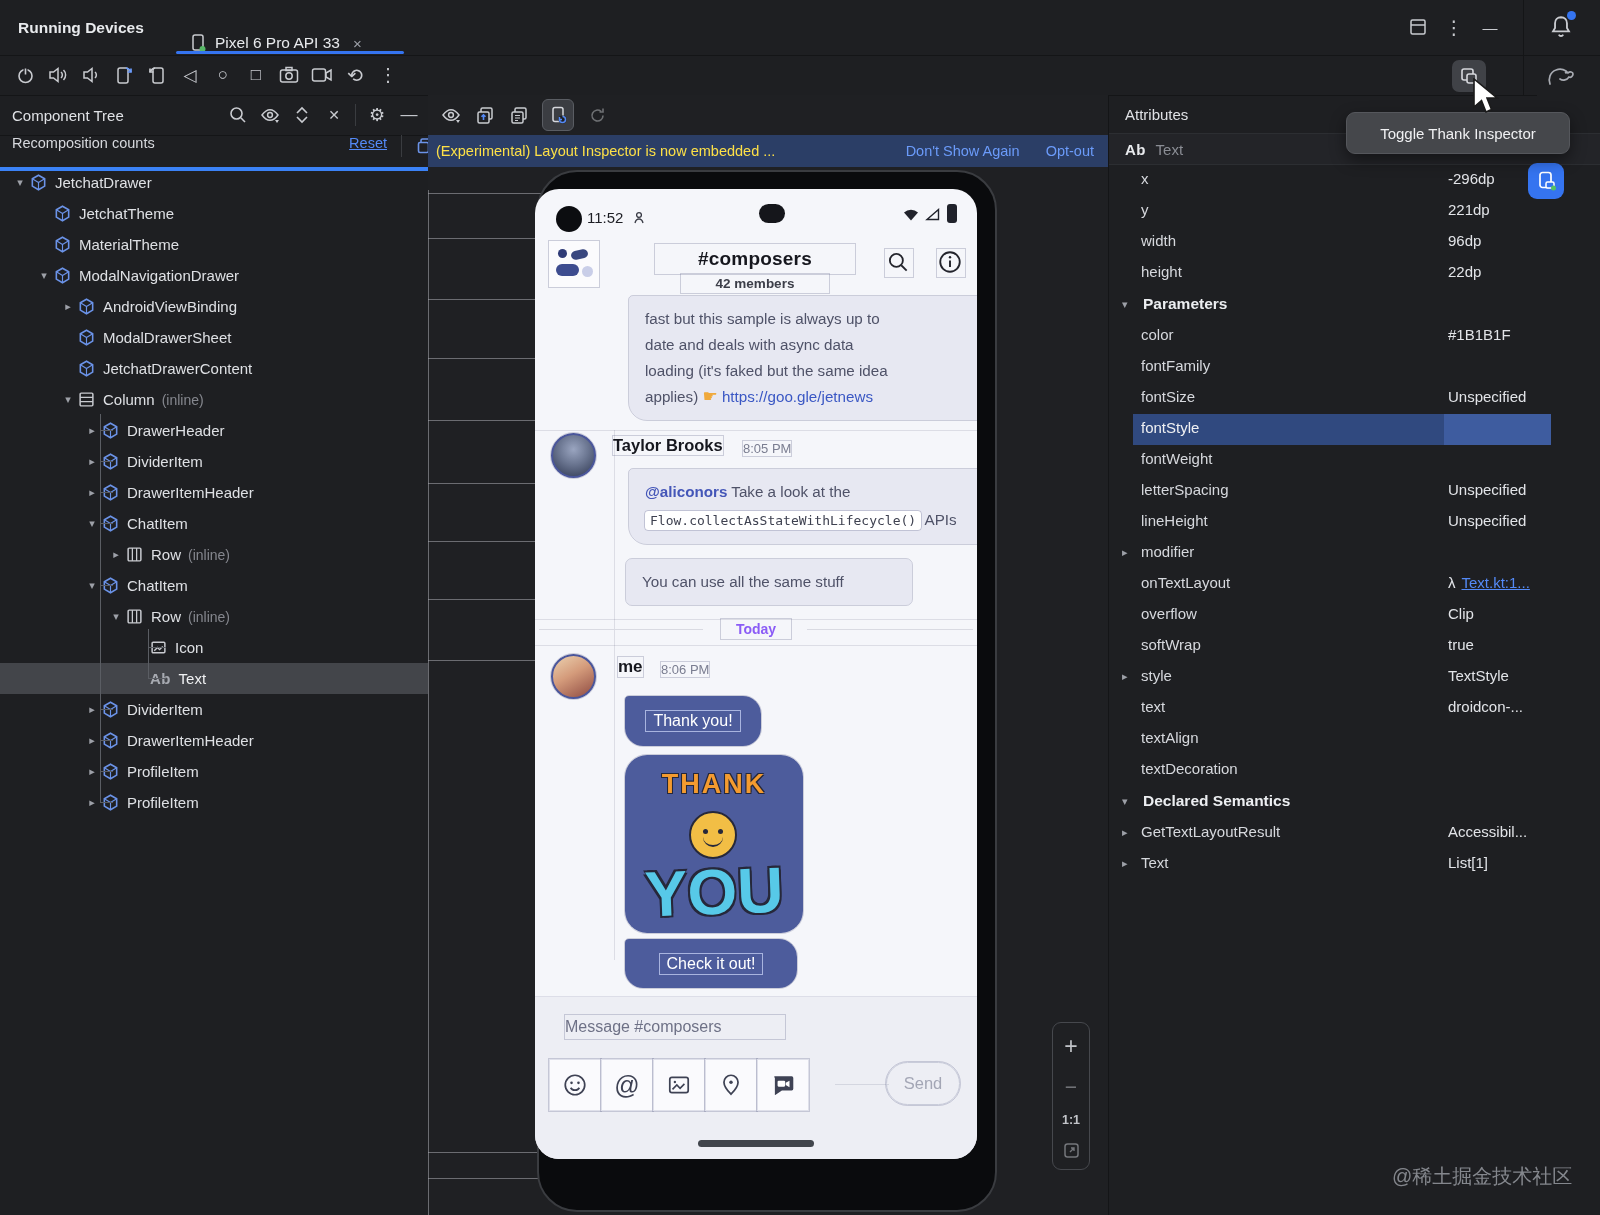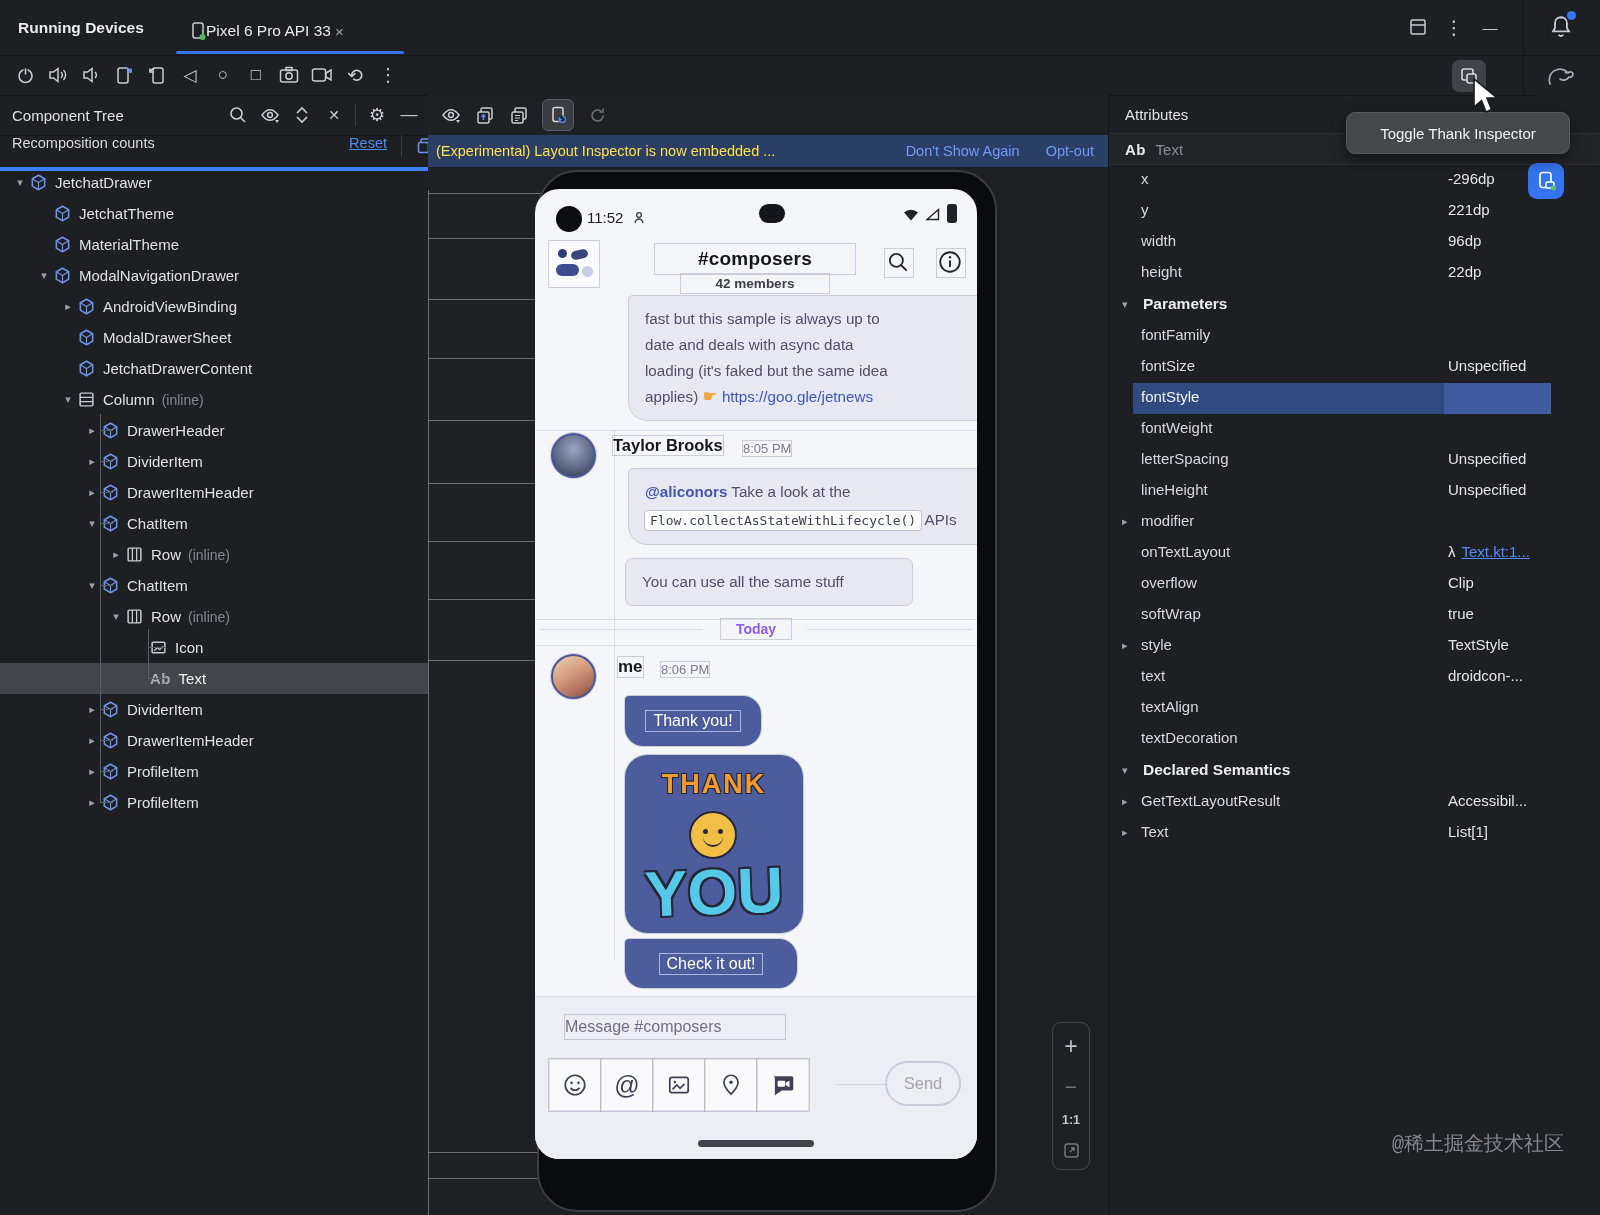--- a/index.html
+++ b/index.html
@@ -3,21 +3,21 @@
 <meta charset="utf-8">
 <style>
   html,body{margin:0;padding:0}
   body{width:1600px;height:1215px;background:#1E1F22;font-family:"Liberation Sans","DejaVu Sans",sans-serif;
        color:#DFE1E5;overflow:hidden;position:relative;font-size:15px}
   .abs{position:absolute}
   svg{display:block}
   
   #topbar{position:absolute;left:0;top:0;width:1600px;height:55px;border-bottom:1px solid #141517;display:flex;align-items:center}
   #win-title{font-weight:700;font-size:15.5px;margin-left:18px;color:#E8EAED}
-  #tab{position:absolute;left:176px;top:4px;height:54px;display:flex;align-items:center;padding:0 14px}
+  #tab{position:absolute;left:176px;top:16px;height:54px;display:flex;align-items:center;gap:9px;padding:0 14px}
   #tab .lbl{font-size:15.5px;color:#E8EAED}
   #tab .x{color:#9DA0A8;font-size:15px;margin-left:4px}
   #tab-underline{position:absolute;left:176px;top:51px;width:228px;height:3px;background:#3574F0;border-radius:2px}
   .winbtn{width:28px;height:28px;display:flex;align-items:center;justify-content:center;color:#C9CBD0}
   #topbar-right{position:absolute;right:96px;top:13px;display:flex;gap:8px}
   #farcol{position:absolute;right:0;top:0;width:76px;height:95px;border-left:1px solid #141517}
   
   #devbar{position:absolute;left:0;top:55px;width:1523px;height:40px;display:flex;align-items:center;gap:11px;padding-left:14px;border-bottom:1px solid #141517}
   .tbico{width:22px;height:22px;display:flex;align-items:center;justify-content:center;color:#C9CBD0;font-size:17px}
   
@@ -77,21 +77,21 @@
   #selrow-bg1{position:absolute;left:24px;top:0;width:311px;height:31px;background:#30497F}
   #selrow-bg2{position:absolute;left:335px;top:0;width:107px;height:31px;background:#3E5C9F}
   
   #tooltip{position:absolute;left:1346px;top:112px;width:222px;height:40px;background:#45474B;border:1px solid #55575C;border-radius:9px;
            box-shadow:0 6px 16px rgba(0,0,0,.45);display:flex;align-items:center;justify-content:center;font-size:15px;color:#F0F1F3;z-index:40}
   #livebtn{position:absolute;left:1528px;top:163px;width:36px;height:36px;background:#3574F0;border-radius:9px;display:flex;align-items:center;justify-content:center;z-index:30}
   #hoverbtn{position:absolute;left:1452px;top:60px;width:34px;height:32px;background:#404247;border-radius:7px;display:flex;align-items:center;justify-content:center;z-index:39}
   #cursor{position:absolute;left:1472px;top:78px;z-index:60}
   #zoombar{position:absolute;left:624px;top:927px;width:38px;height:148px;border:1px solid #46484D;border-radius:9px;display:flex;flex-direction:column;align-items:center;justify-content:space-between;padding:10px 0;box-sizing:border-box;color:#C2C4C9}
   #zoombar .dim{color:#74767B}
-  #watermark{position:absolute;left:1392px;top:1130px;font-size:20px;color:#84878D;z-index:50;font-family:Liberation Mono, monospace}
+  #watermark{position:absolute;left:1392px;top:1163px;font-size:20px;color:#84878D;z-index:50;font-family:Liberation Sans, sans-serif}
   
   #sticker{position:absolute;left:90px;top:566px;width:178px;height:178px;border-radius:22px;background:#4D5C9C;overflow:hidden}
   #sticker .thank{position:absolute;left:0;top:14px;width:100%;text-align:center;font-weight:800;font-size:27px;letter-spacing:2px;color:#F49B2F;
       text-shadow:-1px -1px 0 #26283a,1px -1px 0 #26283a,-1px 1px 0 #26283a,1px 1px 0 #26283a}
   #sticker .you{position:absolute;left:0;bottom:4px;width:100%;text-align:center;font-weight:800;font-size:64px;color:#57C9E8;transform:rotate(-2deg);
       text-shadow:-2px -2px 0 #26283a,2px -2px 0 #26283a,-2px 2px 0 #26283a,2px 2px 0 #26283a}
   #sticker .smiley{position:absolute;left:64px;top:56px;width:48px;height:48px;border-radius:50%;background:#F2BE45;border:2px solid #26283a;box-sizing:border-box}
   #sticker .smiley .eye{position:absolute;top:16px;width:5px;height:5px;border-radius:50%;background:#26283a}
   #sticker .smiley .mouth{position:absolute;left:12px;top:20px;width:20px;height:12px;border:2px solid #26283a;border-top:none;border-left:none;border-right:none;border-radius:0 0 10px 10px}
 </style>
@@ -661,20 +661,24 @@
     </div>
   <div class="arow">
       <span class="aname">height</span>
       <span class="aval">22dp</span>
     </div>
   <div class="asec">
       <span class="achev">▾</span>
       <span class="sectxt">Parameters</span>
     </div>
   <div class="arow">
+      <span class="aname">color</span>
+      <span class="aval">#1B1B1F</span>
+    </div>
+  <div class="arow">
       <span class="aname">fontFamily</span>
     </div>
   <div class="arow">
       <span class="aname">fontSize</span>
       <span class="aval">Unspecified</span>
     </div>
   <div class="arow">
     <div id="selrow-bg1"></div>
     <div id="selrow-bg2"></div>
     <span class="aname" style="color:#F0F1F3">fontStyle</span>

